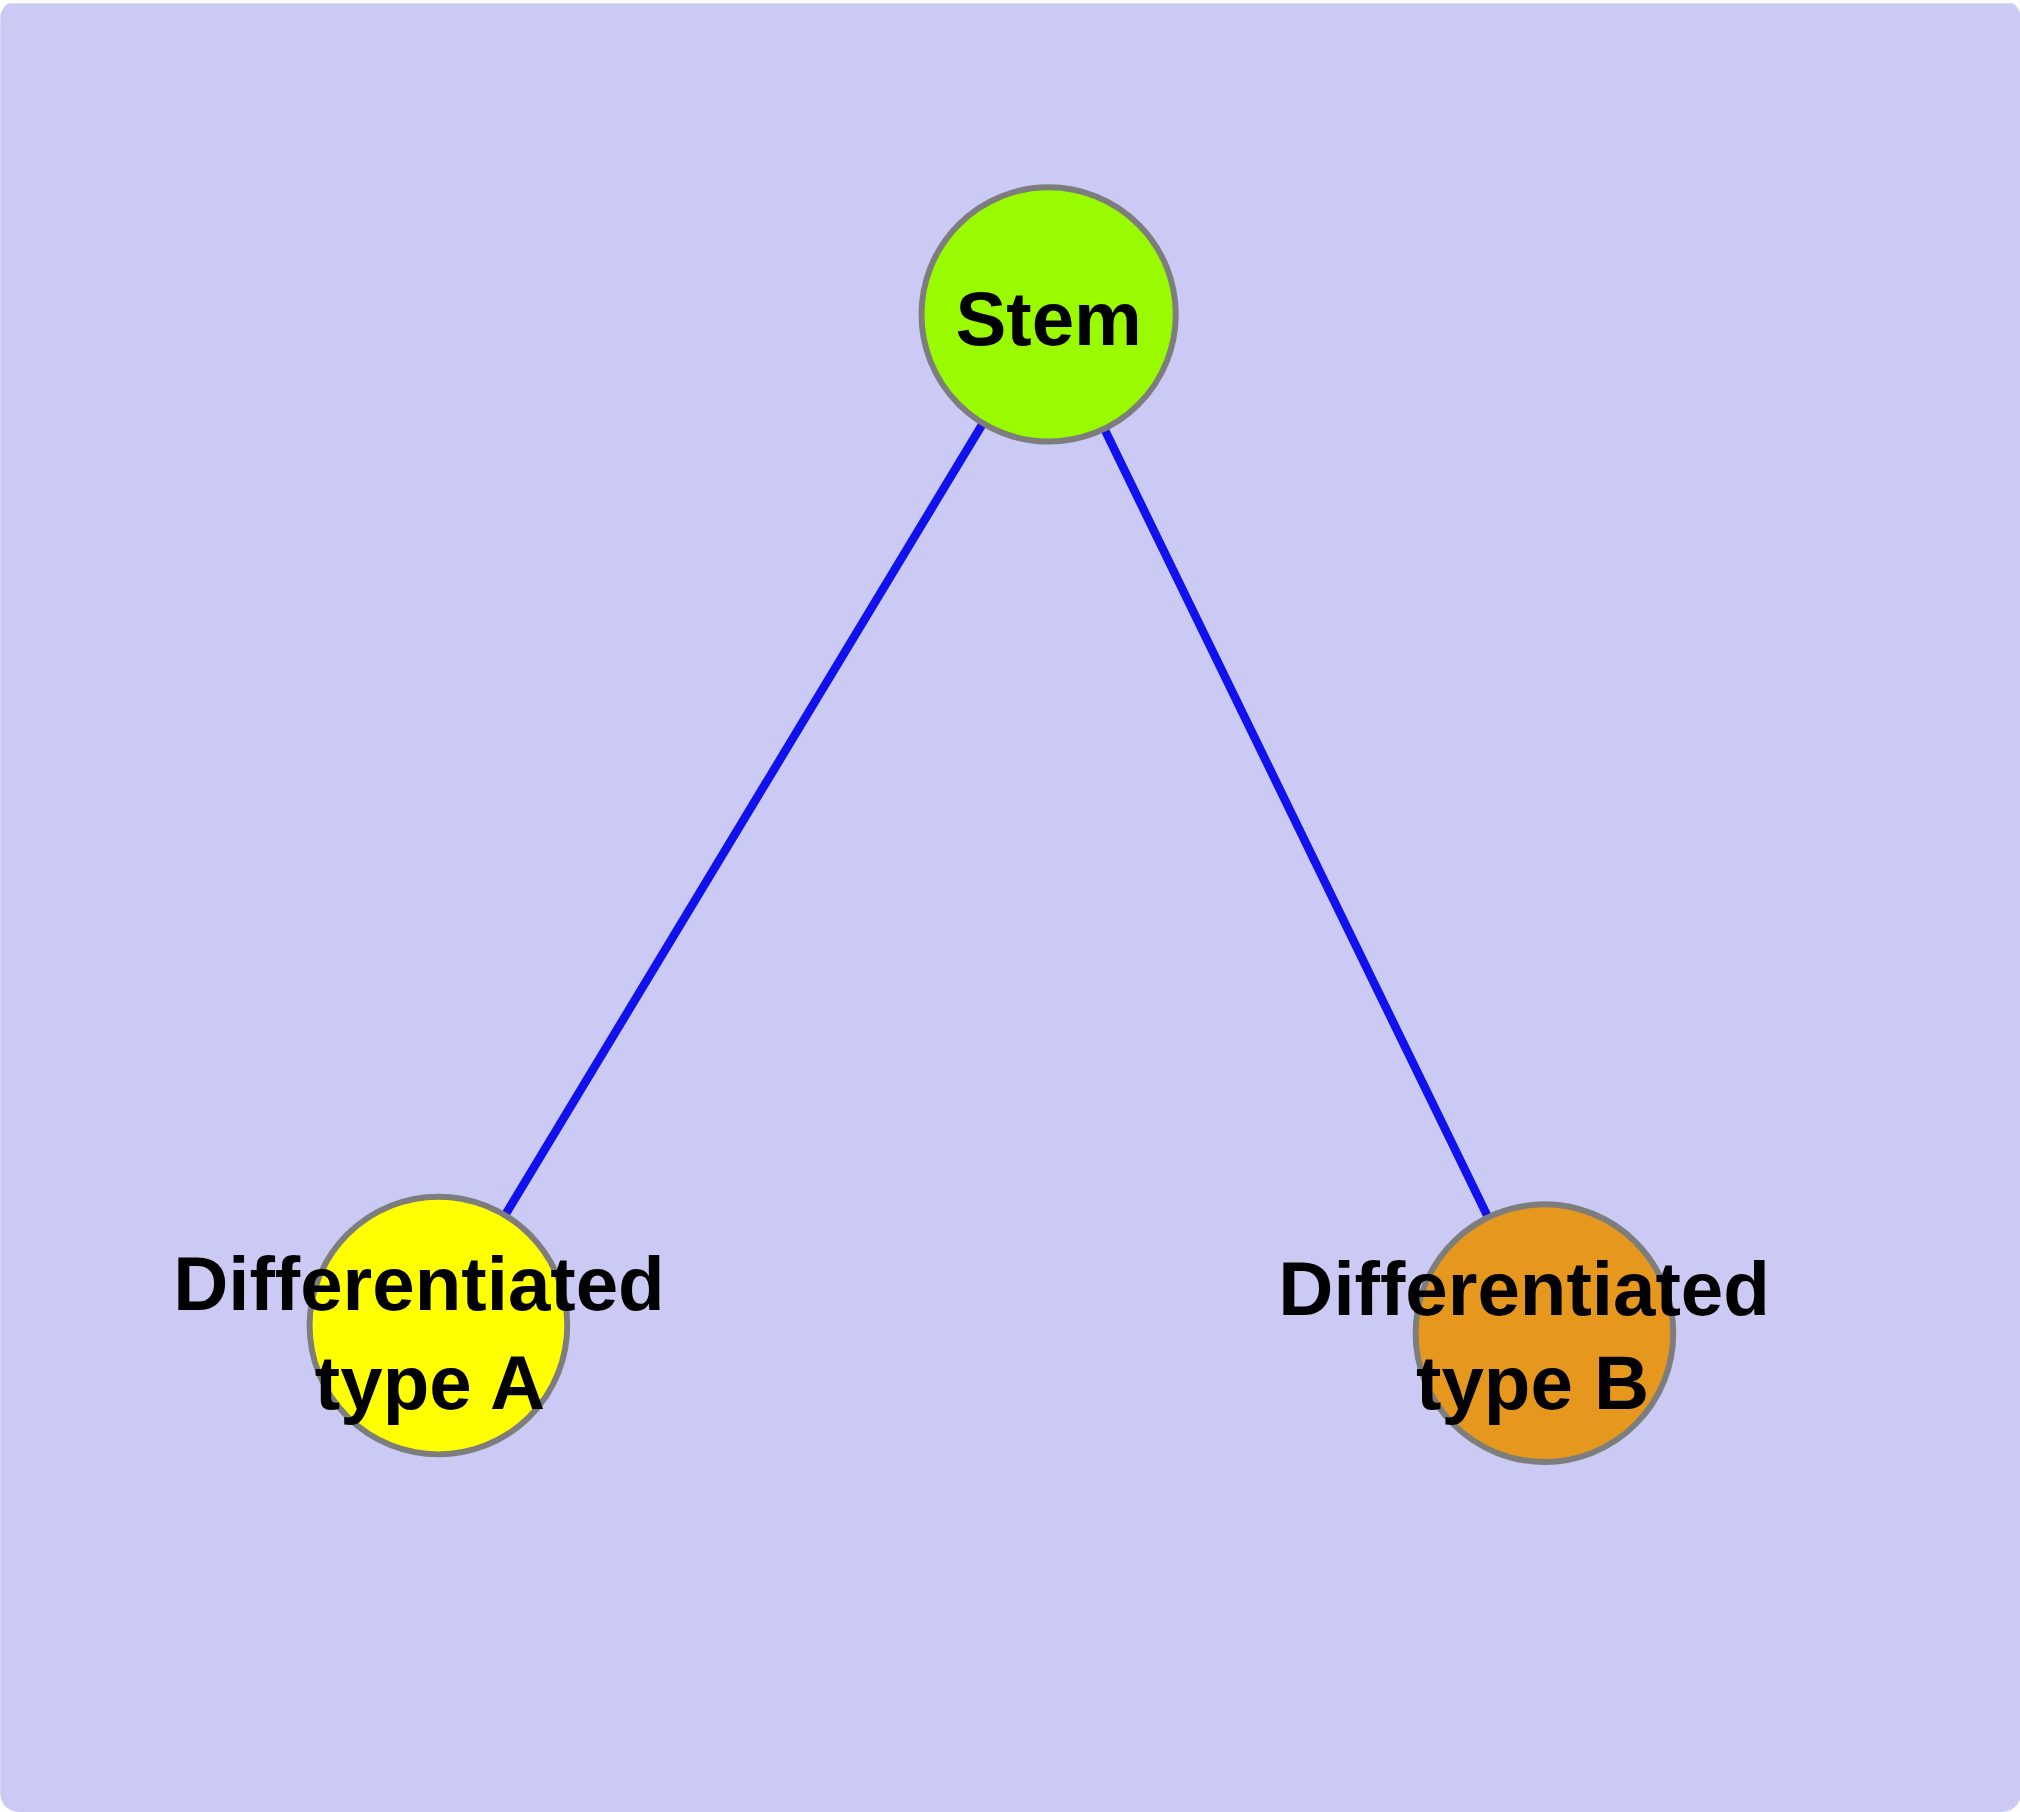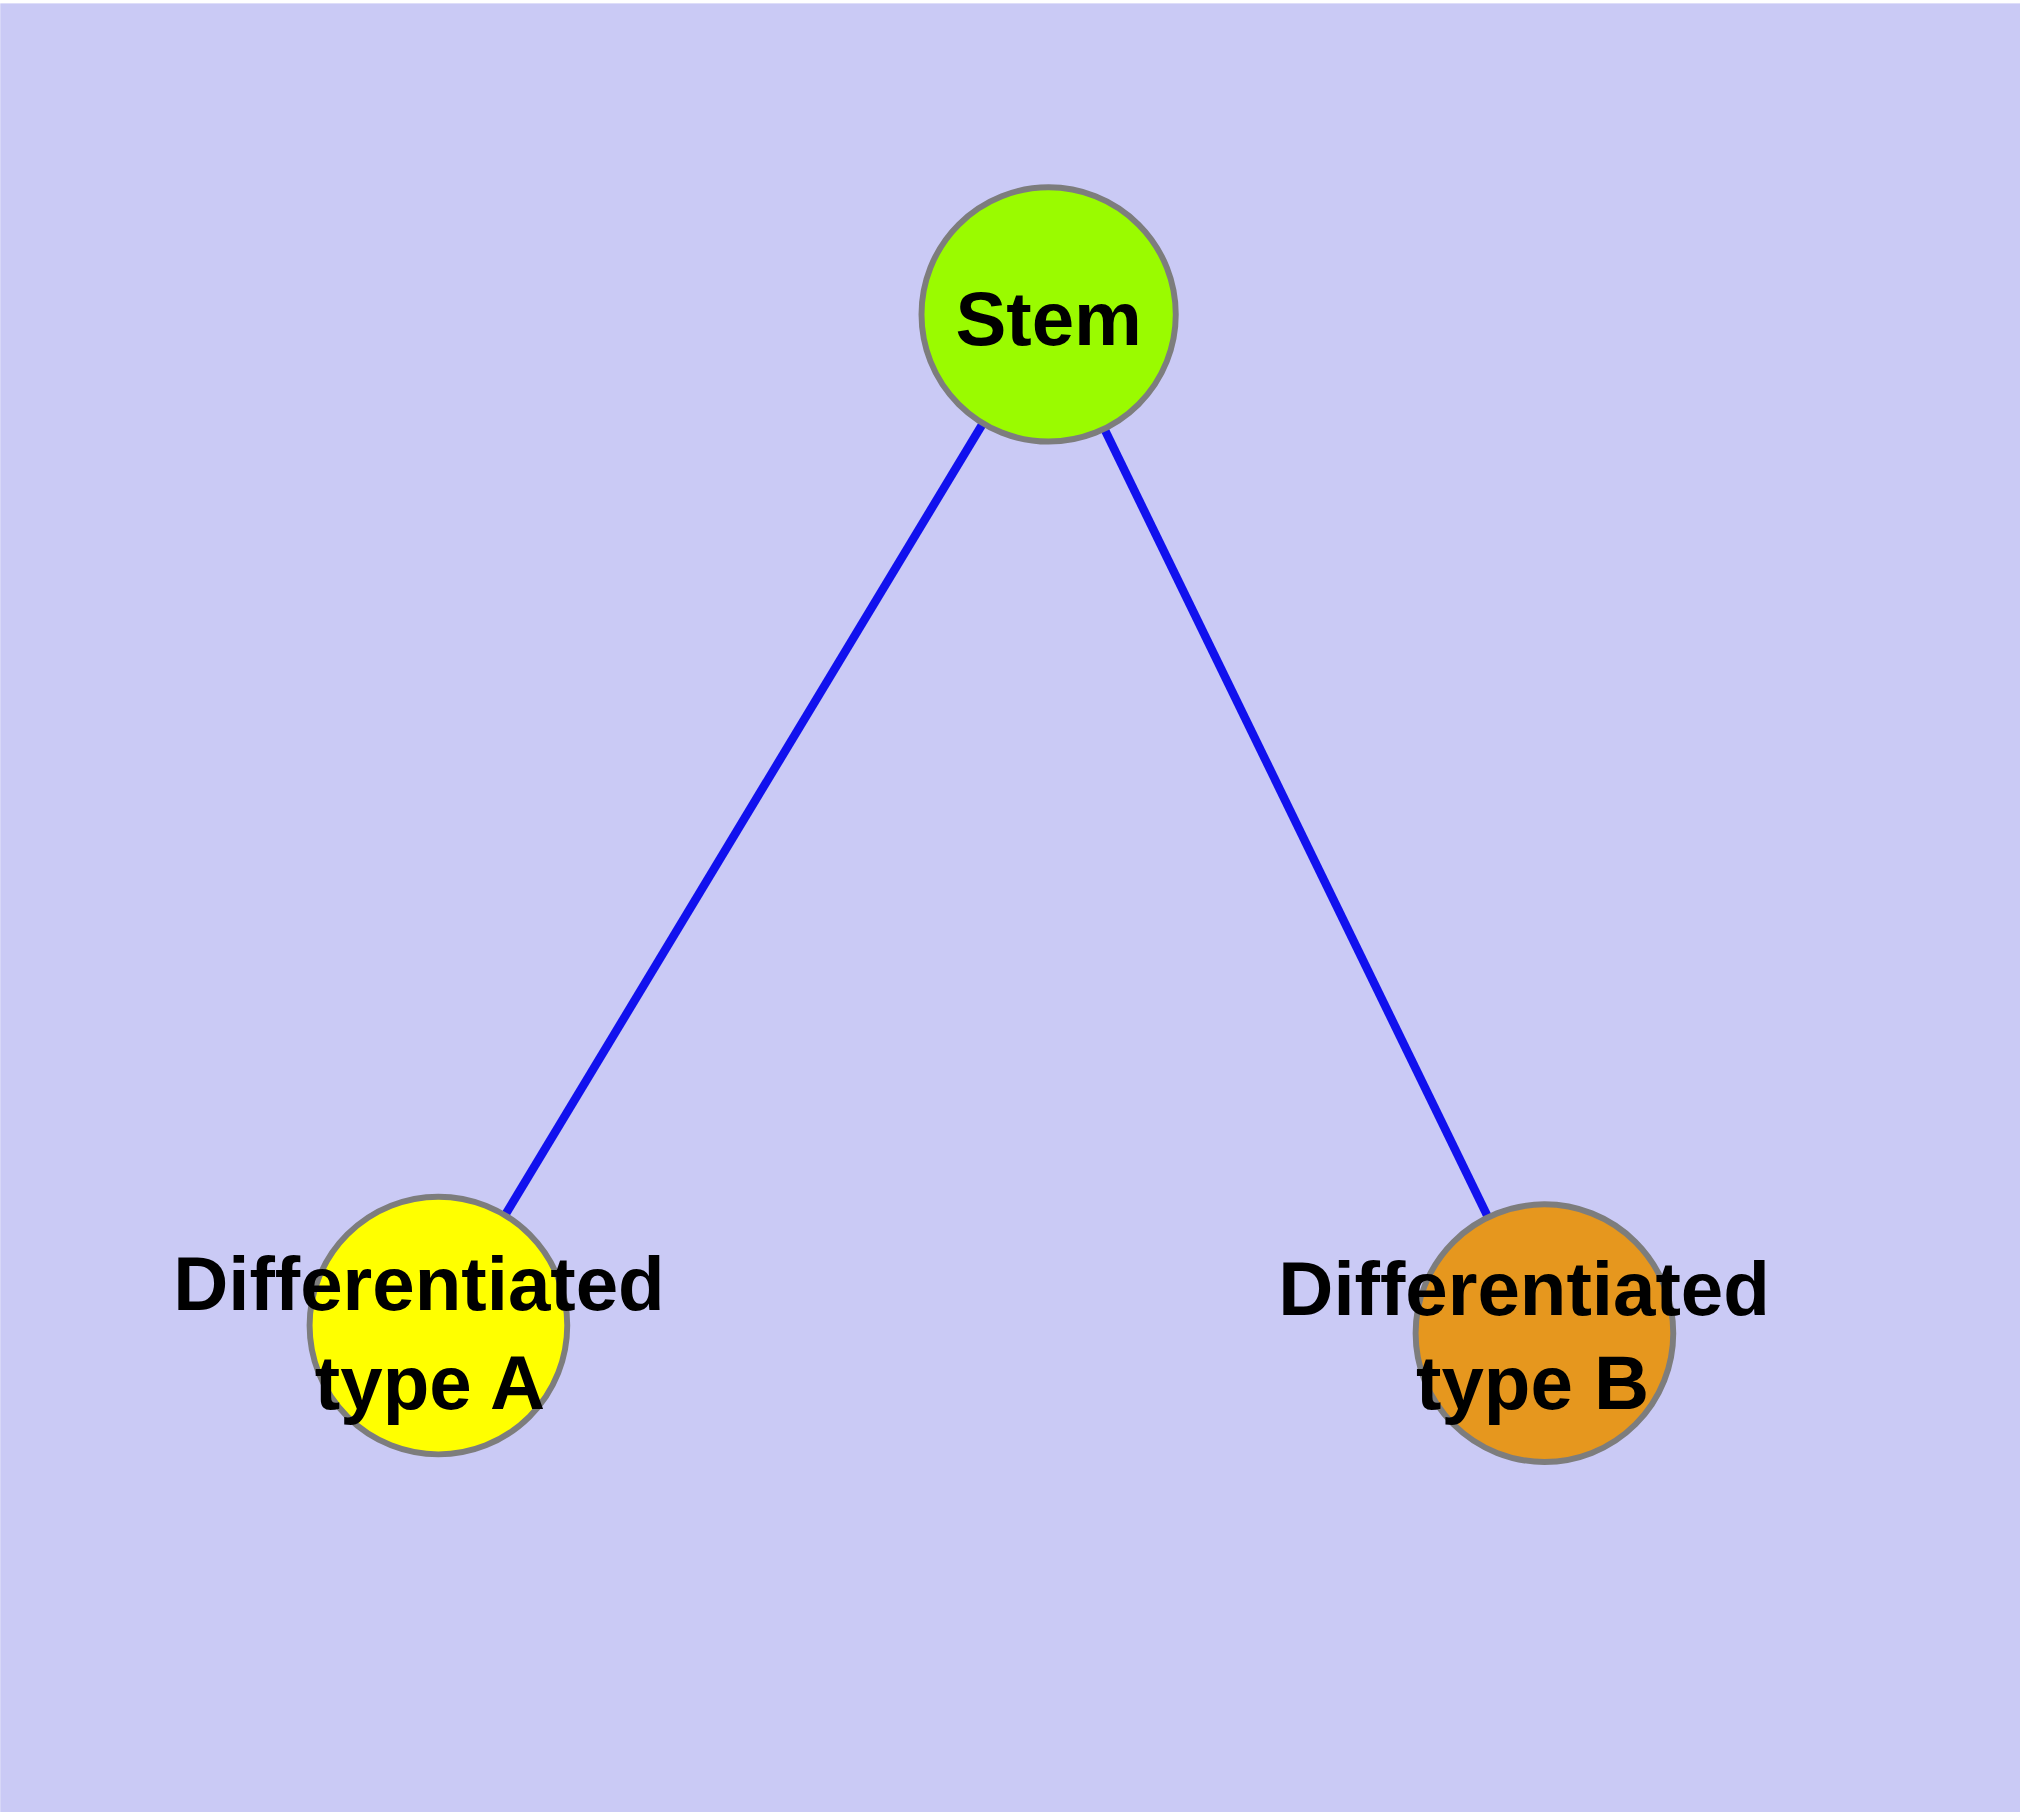--- a/index.html
+++ b/index.html
@@ -4,20 +4,21 @@
 <style>
   html, body {
     margin: 0;
     padding: 0;
     background: #ffffff;
   }
   .canvas-wrap {
     width: 2021px;
     height: 1812px;
     overflow: hidden;
+    border-radius: 19px;
   }
   svg {
     display: block;
   }
   .edge {
     stroke-width: 10;
     fill: none;
   }
   .node-circle {
     stroke-width: 7;

